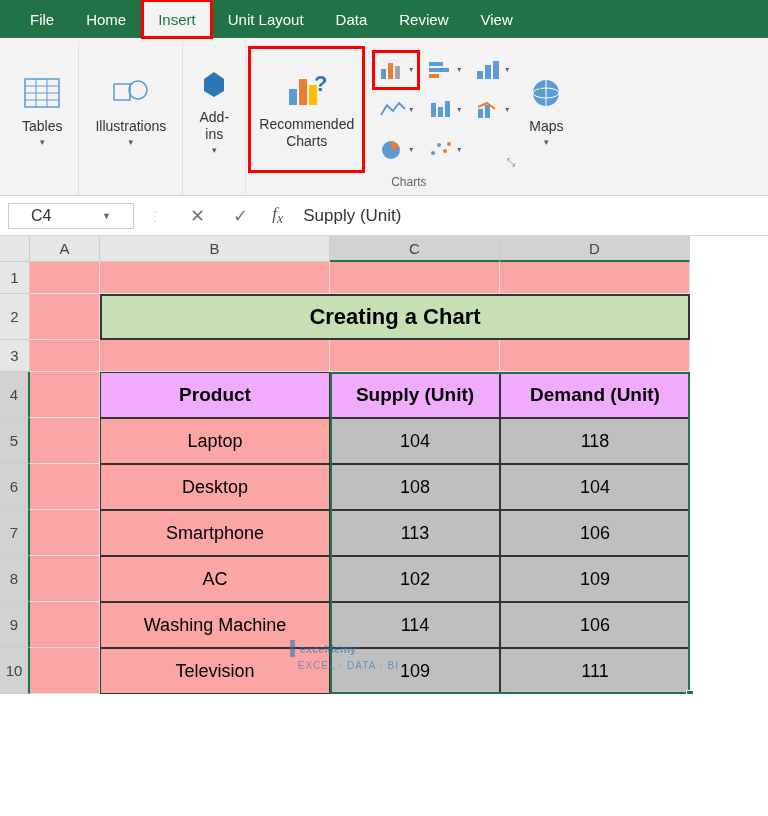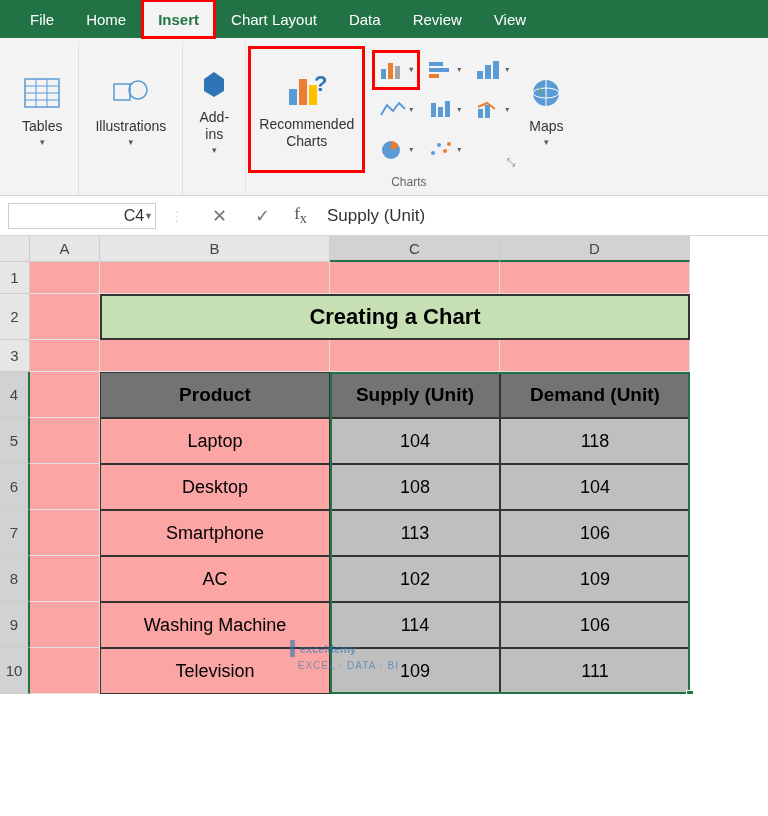--- a/index.html
+++ b/index.html
@@ -27,21 +27,20 @@
     display: flex;
     align-items: center;
   }
   .ribbon-tab.active {
     background: #f3f3f3;
     color: #217346;
   }
   .highlight-red-border {
     outline: 3px solid #ff0000;
     outline-offset: -2px;
-    font-weight: bold;
   }
   
   .ribbon-body {
     background: #f3f3f3;
     border-bottom: 1px solid #d4d4d4;
     display: flex;
     padding: 4px 6px 0 6px;
     height: 158px;
   }
   .ribbon-group {
@@ -111,38 +110,39 @@
   
   .formula-bar {
     display: flex;
     align-items: center;
     border-bottom: 1px solid #d4d4d4;
     background: #fff;
     height: 40px;
     padding: 0 8px;
   }
   .name-box {
-    width: 148px;
+    width: 126px;
     border: 1px solid #ccc;
     font-size: 16px;
     color: #333;
     display: flex;
-    justify-content: flex-end;
-    align-items: center;
-    padding: 3px 2px;
+    justify-content: space-between;
+    align-items: center;
+    padding: 3px 22px;
     background: #fff;
   }
   .name-box .nb-dd { font-size: 9px; color: #666; }
   .fb-btn {
     padding: 0 14px;
     color: #777;
     font-size: 18px;
     cursor: pointer;
   }
   .fx {
+    font-style: italic;
     font-family: "Times New Roman", serif;
     color: #555;
     padding: 0 10px;
     font-size: 17px;
   }
   .fb-sep { color: #ddd; }
   .formula-input {
     flex: 1;
     border: none;
     outline: none;
@@ -209,21 +209,21 @@
   .hR { height: 46px; }
   .title-cell {
     background: #c6e0b4;
     border: 2px solid #333 !important;
     font-size: 22px;
     font-weight: bold;
     justify-content: center;
     color: #000;
   }
   .th-cell {
-    background: #737373;
+    background: #f0abfc;
     border: 1px solid #333 !important;
     font-size: 19px;
     font-weight: bold;
     justify-content: center;
     color: #000;
   }
   .td-b {
     border: 1px solid #333 !important;
     font-size: 18px;
     justify-content: center;
@@ -255,21 +255,21 @@
   .watermark span { font-weight: bold; font-size: 11px;}
   .watermark small { font-size: 10px; letter-spacing: 1px;}
 </style>
 </head>
 <body>
 
 <div class="ribbon-tabs">
   <div class="ribbon-tab">File</div>
   <div class="ribbon-tab">Home</div>
   <div class="ribbon-tab active highlight-red-border">Insert</div>
-  <div class="ribbon-tab">Chart Layout</div>
+  <div class="ribbon-tab">Unit Layout</div>
   <div class="ribbon-tab">Data</div>
   <div class="ribbon-tab">Review</div>
   <div class="ribbon-tab">View</div>
 </div>
 
 <div class="ribbon-body">
 
   <div class="ribbon-group">
     <div class="group-content">
       <div class="big-button">

